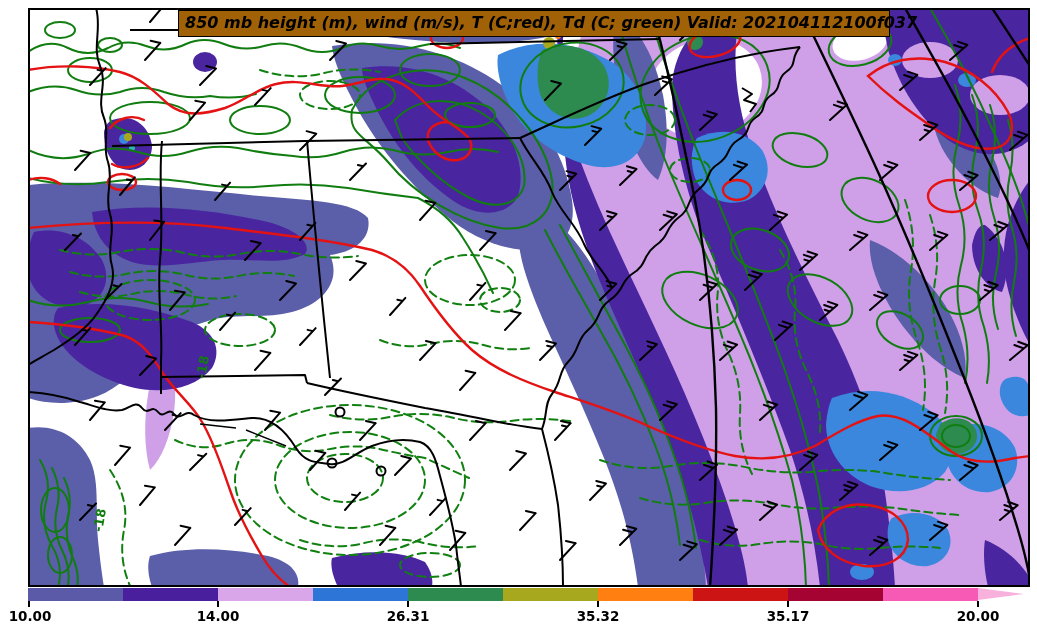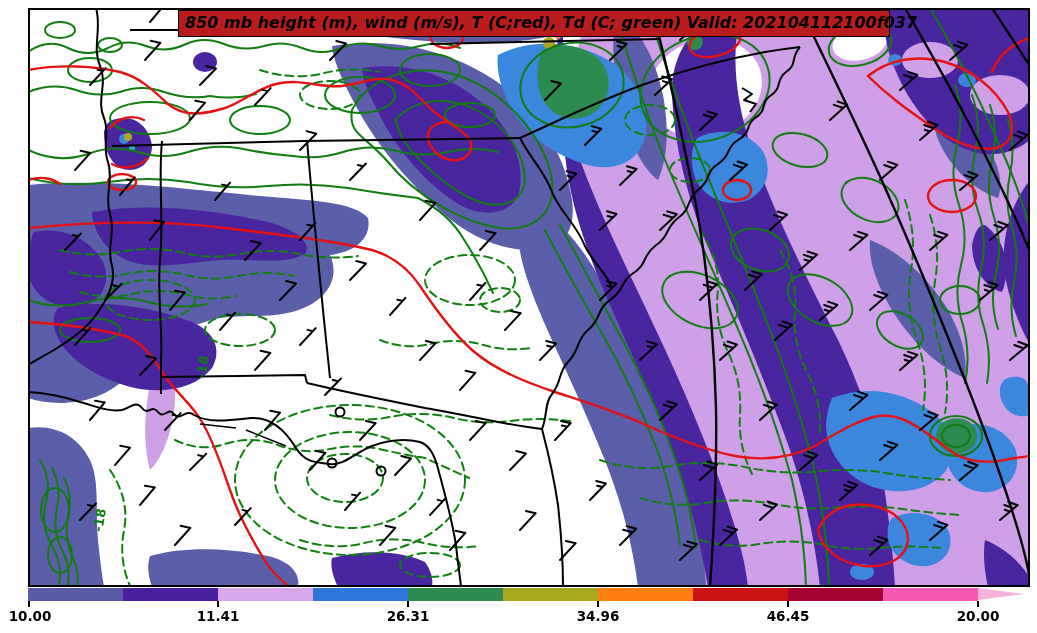--- a/index.html
+++ b/index.html
@@ -1,20 +1,20 @@
 <!DOCTYPE html>
 <html><head>
 <meta charset="utf-8">
 <style>
   html,body{margin:0;padding:0;background:#ffffff;}
   .shot{position:relative;width:1037px;height:633px;background:#ffffff;overflow:hidden;
         font-family:"DejaVu Sans","Liberation Sans",sans-serif;}
   .map-frame{position:absolute;left:28px;top:8px;width:1002px;height:579px;}
   .title-box{position:absolute;left:178px;top:10px;width:712px;box-sizing:border-box;
-             background:#b91c1c;border:1.7px solid #000;padding:2px 6px 3px 6px;
+             background:#a16207;border:1.7px solid #000;padding:2px 6px 3px 6px;
              font-weight:bold;font-style:italic;font-size:16px;line-height:20px;
              text-align:center;color:#000;white-space:nowrap;z-index:5;}
   .cbar{position:absolute;left:28px;top:588px;width:1005px;height:28px;z-index:4;}
   .cbar-bar{position:absolute;left:0;top:0;height:13px;display:flex;}
   .cbar-bar .seg{height:13px;}
   .cbar-arrow{width:0;height:0;border-top:6.5px solid transparent;border-bottom:6.5px solid transparent;}
   .cbar-tick{position:absolute;top:13px;width:2px;height:6px;background:#000;}
   .cbar-label{position:absolute;top:20px;transform:translateX(-50%);
               font-size:13.5px;font-weight:bold;color:#000;white-space:nowrap;}
   svg text{font-family:"DejaVu Sans","Liberation Sans",sans-serif;}
@@ -362,19 +362,19 @@
         <div class="seg" style="width: 95px; background: rgb(246, 90, 180);"></div>
         <div class="cbar-arrow" style="border-left: 46px solid rgb(248, 176, 220);"></div>
       </div>
     <div class="cbar-tick" style="left:0px"></div>
     <div class="cbar-tick" style="left:189px"></div>
     <div class="cbar-tick" style="left:379px"></div>
     <div class="cbar-tick" style="left:569px"></div>
     <div class="cbar-tick" style="left:759px"></div>
     <div class="cbar-tick" style="left:949px"></div>
     <span class="cbar-label" style="left:2px">10.00</span>
-    <span class="cbar-label" style="left:190px">11.41</span>
+    <span class="cbar-label" style="left:190px">14.00</span>
     <span class="cbar-label" style="left:380px">26.31</span>
-    <span class="cbar-label" style="left:570px">34.96</span>
-    <span class="cbar-label" style="left:760px">46.45</span>
+    <span class="cbar-label" style="left:570px">35.32</span>
+    <span class="cbar-label" style="left:760px">35.17</span>
     <span class="cbar-label" style="left:950px">20.00</span>
   </div>
 </div>
 
 </body></html>

